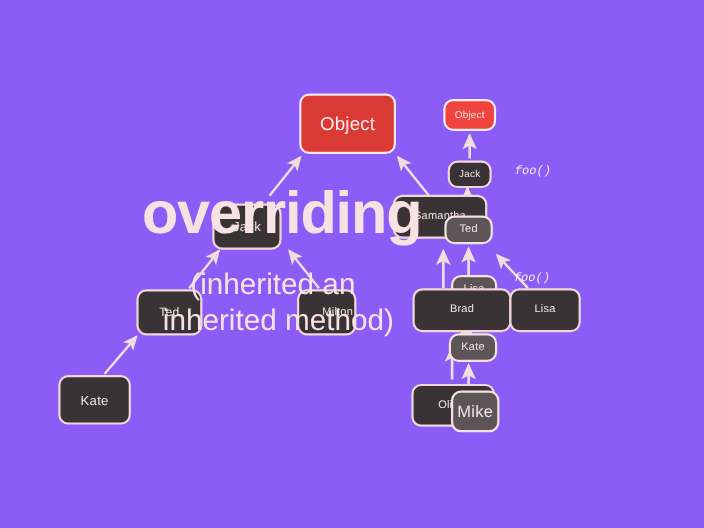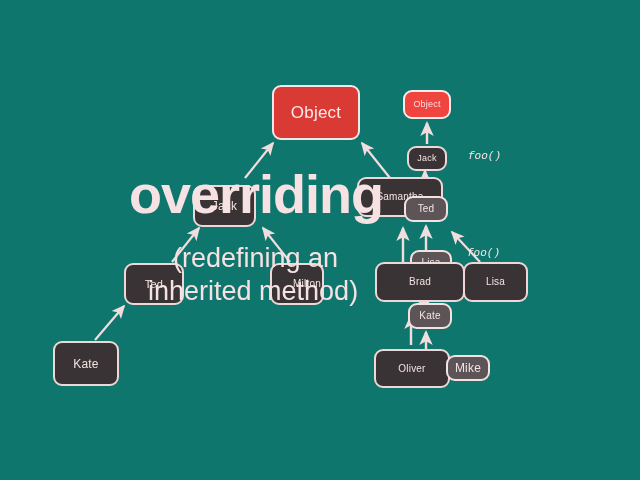--- a/index.html
+++ b/index.html
@@ -4,21 +4,21 @@
 <style>
   html, body {
     margin: 0;
     padding: 0;
     background: #000000;
   }
   #stage {
     position: relative;
     width: 640px;
     height: 480px;
-    background: #0f766e;
+    background: #8b5cf6;
     overflow: hidden;
     font-family: "Liberation Sans", sans-serif;
   }
   #svg-arrows {
     position: absolute;
     left: 0; top: 0;
     width: 640px;
     height: 480px;
     pointer-events: none;
   }
@@ -160,31 +160,31 @@
   </div>
 
   <div class="node pale" style="left:408px; top:303px; width:44px; height:26px; font-size:10px;">
     <span>Kate</span>
   </div>
 
   <div class="node" style="left:374px; top:349px; width:76px; height:39px; font-size:10px;">
     <span>Oliver</span>
   </div>
 
-  <div class="node pale" style="left:410px; top:355px; width:44px; height:26px; font-size:12px;margin-left:36px;">
+  <div class="node pale" style="left:410px; top:355px; width:44px; height:38px; font-size:15px;">
     <span>Mike</span>
   </div>
 
   <div class="node" style="left:463px; top:262px; width:65px; height:40px; font-size:10px;">
     <span>Lisa</span>
   </div>
 
   <div class="foo-label" style="left:468px; top:150px; font-size:11px;">foo()</div>
 
   <div class="foo-label" style="left:467px; top:247px; font-size:11px;">foo()</div>
 
   <div class="overlay-text" id="headline" style="left:129px; top:167px;">overriding</div>
 
-  <div class="overlay-text" id="subline" style="left:173px; top:245px;">(redefining an</div>
+  <div class="overlay-text" id="subline" style="left:173px; top:245px;">(inherited an</div>
 
   <div class="overlay-text" id="subline" style="left:148px; top:278px; font-size:27px;">inherited method)</div>
 
 </div>
 
 </body></html>

